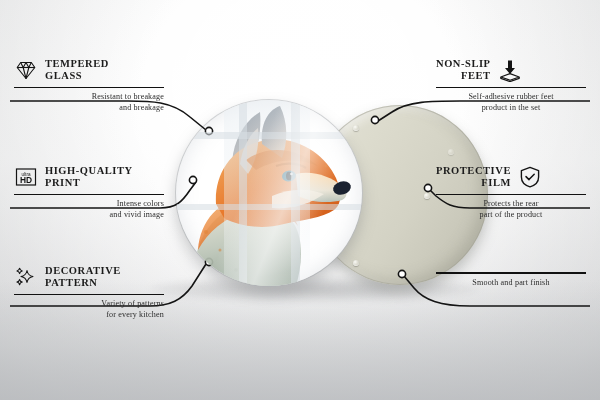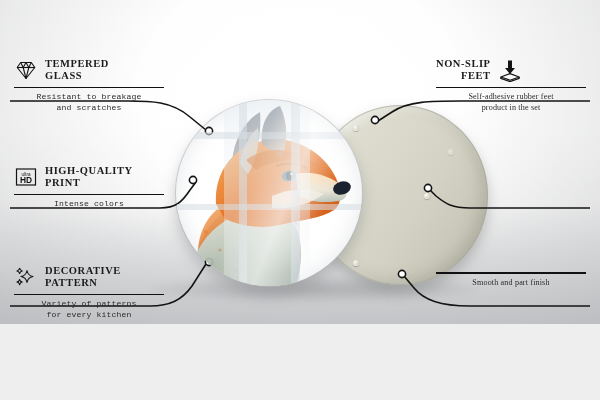--- a/index.html
+++ b/index.html
@@ -1,21 +1,21 @@
 <!DOCTYPE html>
 <html><head>
 <meta charset="utf-8">
 <style>
   html,body{margin:0;padding:0;}
   body{
     width:600px;height:400px;overflow:hidden;
     font-family:"Liberation Serif", serif;
     background:#eeeeee;
   }
-  .stage{position:relative;width:600px;height:324px;overflow:hidden;}
+  .stage{position:relative;width:600px;height:400px;overflow:hidden;}
 
   
   .bg-base{position:absolute;inset:0;
     background:linear-gradient(180deg,#f2f2f2 0%,#f5f5f5 40%,#e6e6e7 72%,#d7d8d9 100%);}
   .bg-glow{position:absolute;left:50%;top:-28%;width:780px;height:560px;
     transform:translateX(-50%);
     background:radial-gradient(ellipse at 50% 35%,
       rgba(255,255,255,1) 0%, rgba(255,255,255,.95) 26%,
       rgba(255,255,255,.55) 48%, rgba(255,255,255,0) 72%);}
   .bg-vig{position:absolute;inset:0;
@@ -64,21 +64,21 @@
   .cal{position:absolute;width:150px;}
   .cal .head{display:flex;align-items:center;gap:7px;}
   .cal.left .head{justify-content:flex-start;}
   .cal.right .head{justify-content:flex-start;}
   .cal .ttl{font-size:10.5px;line-height:12.4px;letter-spacing:.55px;
     color:#1b1b1b;font-weight:700;text-transform:uppercase;}
   .cal.left .ttl{text-align:left;}
   .cal.right .ttl{text-align:right;}
   .cal .rule{height:1.6px;background:#111;margin:4px 0 4px 0;width:100%;}
   .cal .desc{font-size:8.1px;line-height:10.2px;color:#2b2b2b;letter-spacing:.15px;}
-  .cal.left .desc{text-align:center;font-family:Liberation Mono, monospace;}
+  .cal.left .desc{text-align:right;}
   .cal.right .desc{text-align:center;}
   .ico{flex:0 0 auto;width:24px;height:24px;display:block;}
 
   .lines{position:absolute;inset:0;pointer-events:none;}
 </style>
 </head>
 <body>
 
 <div class="stage">
 
@@ -198,39 +198,40 @@
         </g>
       </svg>
       <div class="ttl">
         <div>TEMPERED</div>
         <div>GLASS</div>
       </div>
     </div>
     <div class="rule"></div>
     <div class="desc">
       <div>Resistant to breakage</div>
-      <div>and scratches</div>
+      <div>and breakage</div>
     </div>
   </div>
 
   <div class="cal left" style="left:14px;top:165px;">
     <div class="head">
       <svg class="ico" viewBox="0 0 24 24">
         <rect x="2.5" y="4" width="19" height="16" fill="none" stroke="#141414" stroke-width="1.2"></rect>
         <text x="12" y="11.4" text-anchor="middle" font-family="Liberation Sans, sans-serif" font-size="4.6" fill="#141414">ultra</text>
         <text x="12" y="18.2" text-anchor="middle" font-family="Liberation Sans, sans-serif" font-size="8.4" font-weight="bold" fill="#141414">HD</text>
       </svg>
       <div class="ttl">
         <div>HIGH-QUALITY</div>
         <div>PRINT</div>
       </div>
     </div>
     <div class="rule"></div>
     <div class="desc">
       <div>Intense colors</div>
+      <div>and vivid image</div>
     </div>
   </div>
 
   <div class="cal left" style="left:14px;top:265px;">
     <div class="head">
       <svg class="ico" viewBox="0 0 24 24">
         <g fill="none" stroke="#141414" stroke-width="1.05" stroke-linejoin="round">
           <path d="M13 5.5 C13.7 9.4 15.1 10.8 19 11.5 C15.1 12.2 13.7 13.6 13 17.5 C12.3 13.6 10.9 12.2 7 11.5 C10.9 10.8 12.3 9.4 13 5.5 Z"></path>
           <path d="M5.6 3.2 C5.9 5 6.5 5.6 8.3 5.9 C6.5 6.2 5.9 6.8 5.6 8.6 C5.3 6.8 4.7 6.2 2.9 5.9 C4.7 5.6 5.3 5 5.6 3.2 Z"></path>
           <path d="M5.6 14.4 C5.9 16.2 6.5 16.8 8.3 17.1 C6.5 17.4 5.9 18 5.6 19.8 C5.3 18 4.7 17.4 2.9 17.1 C4.7 16.8 5.3 16.2 5.6 14.4 Z"></path>
@@ -260,20 +261,37 @@
         <path d="M2.8 19 v1.4 L12 23.6 L21.2 20.4 V19" fill="none" stroke="#141414" stroke-width="1.2" stroke-linejoin="round"></path>
       </svg>
     </div>
     <div class="rule"></div>
     <div class="desc">
       <div>Self-adhesive rubber feet</div>
       <div>product in the set</div>
     </div>
   </div>
 
+  <div class="cal right" style="left:436px;top:165px;">
+    <div class="head">
+      <div class="ttl">
+        <div>PROTECTIVE</div>
+        <div>FILM</div>
+      </div>
+      <svg class="ico" viewBox="0 0 24 24">
+        <path d="M12 2.4 L20.6 5.6 v6.4 C20.6 17 16.9 20.4 12 21.8 C7.1 20.4 3.4 17 3.4 12 V5.6 Z" fill="none" stroke="#141414" stroke-width="1.4" stroke-linejoin="round"></path>
+        <path d="M8 11.6 L11 14.6 L16.2 9.2" fill="none" stroke="#141414" stroke-width="1.5" stroke-linecap="round" stroke-linejoin="round"></path>
+      </svg>
+    </div>
+    <div class="rule"></div>
+    <div class="desc">
+      <div>Protects the rear</div>
+      <div>part of the product</div>
+    </div>
+  </div>
 
   <div class="cal right" style="left:436px;top:268px;">
     <div class="rule"></div>
     <div class="desc">
       <div>Smooth and part finish</div>
       <div></div>
     </div>
   </div>
 
 </div>

